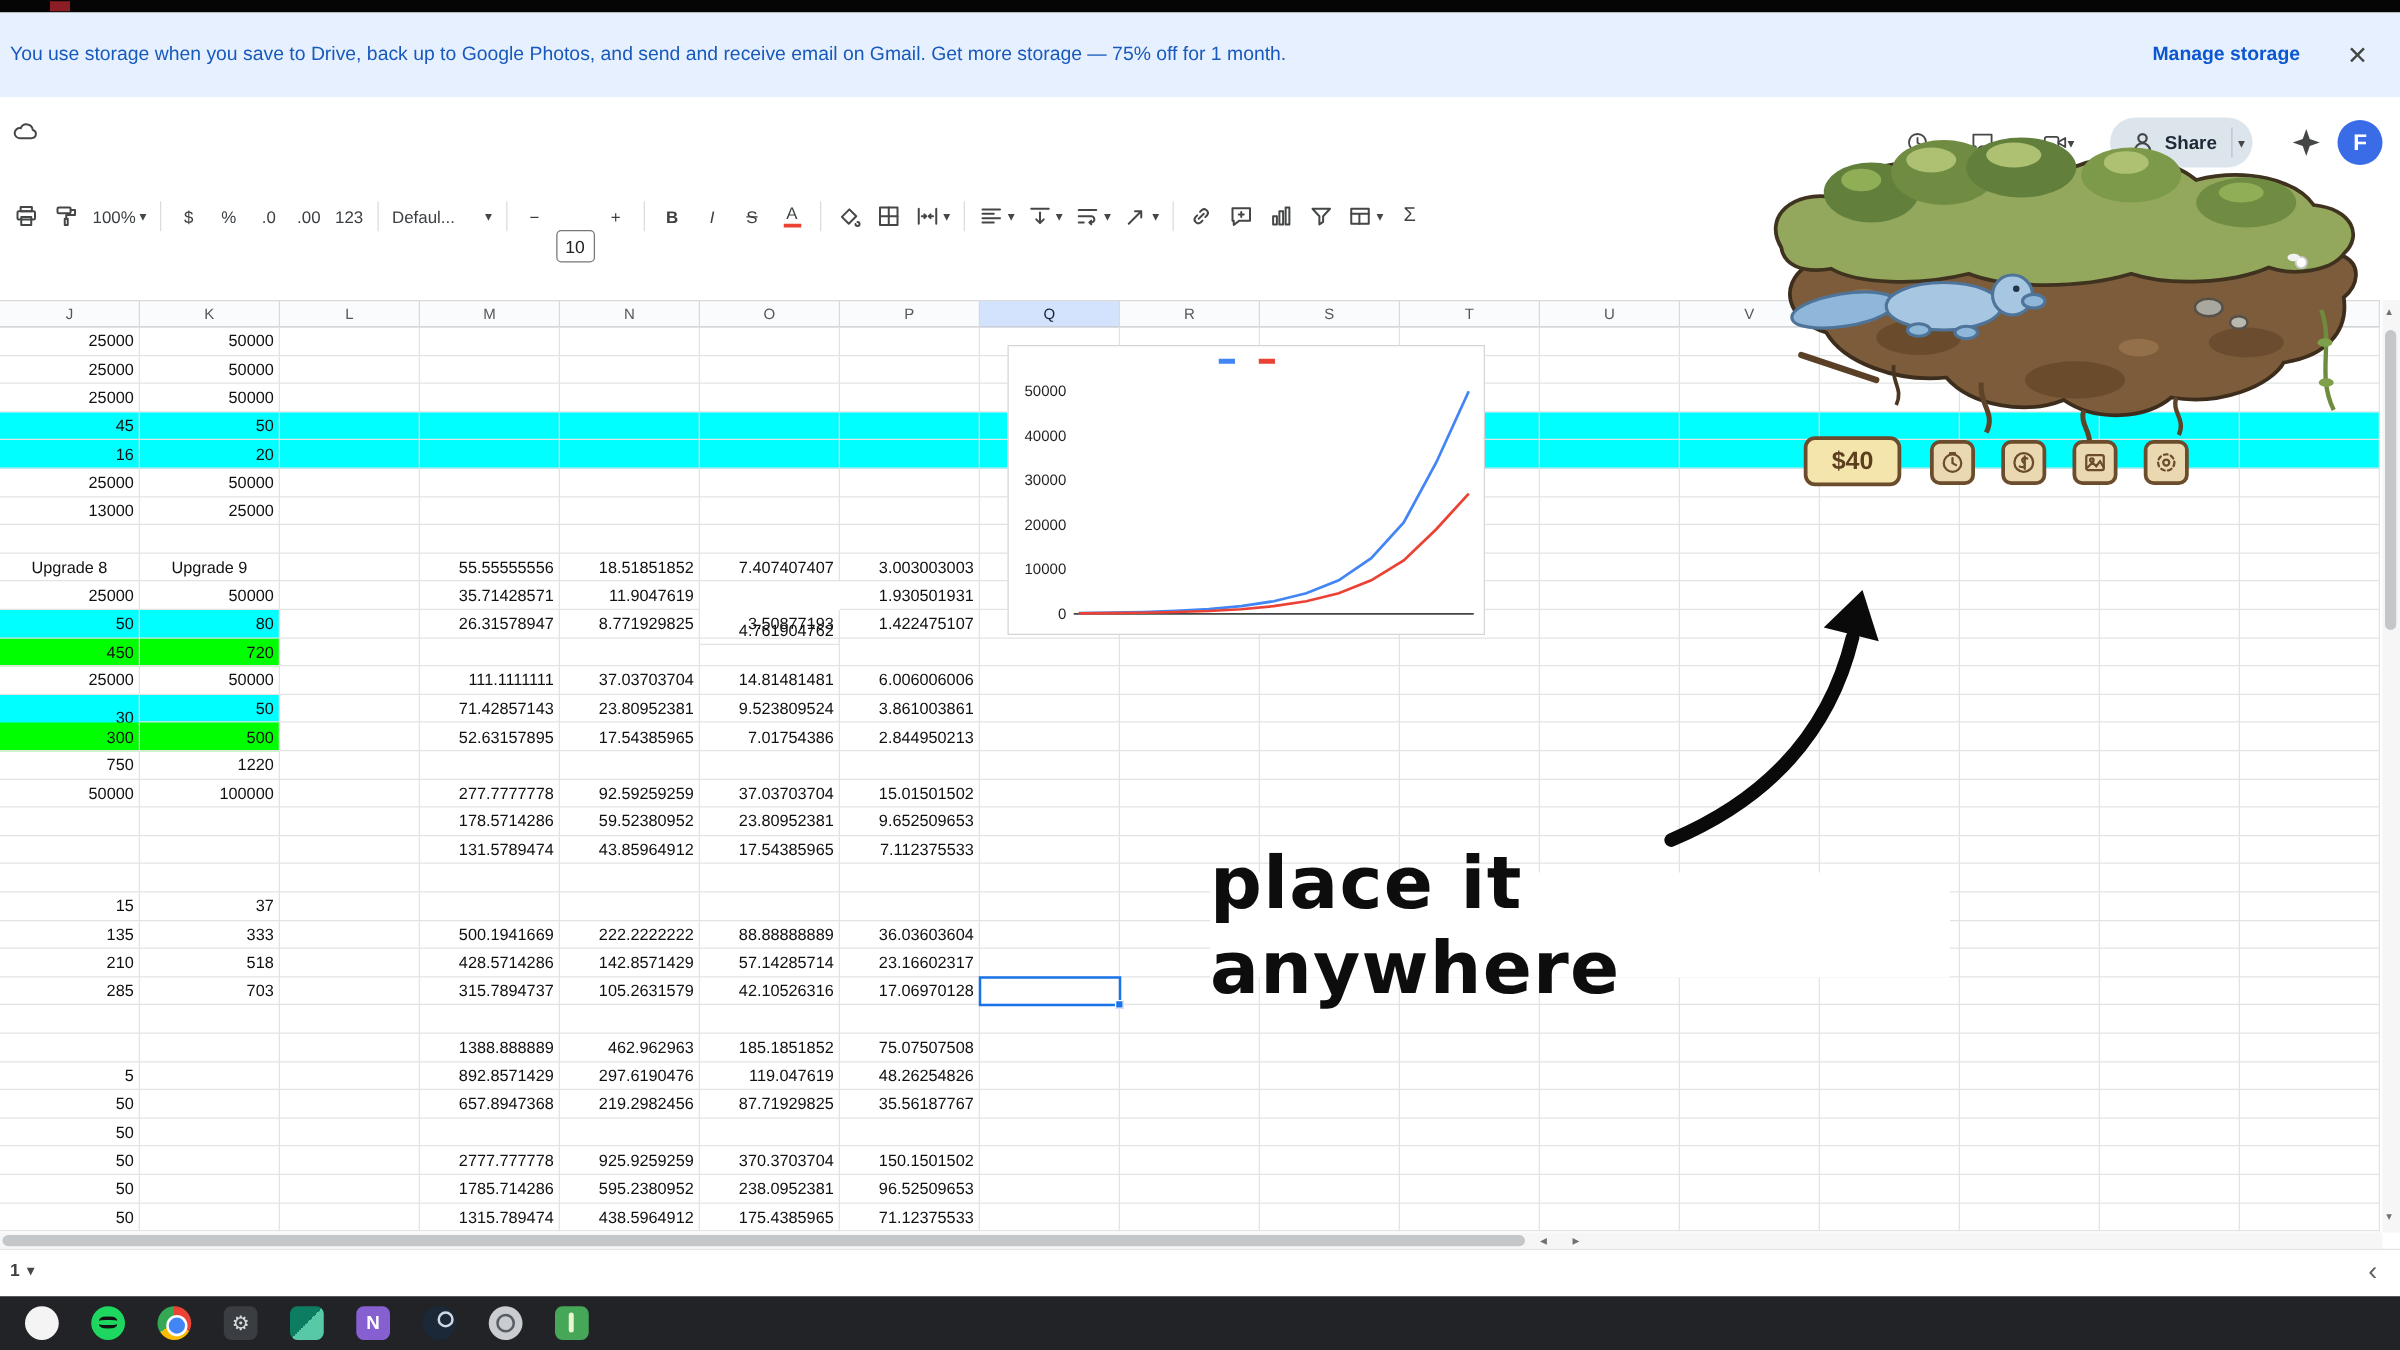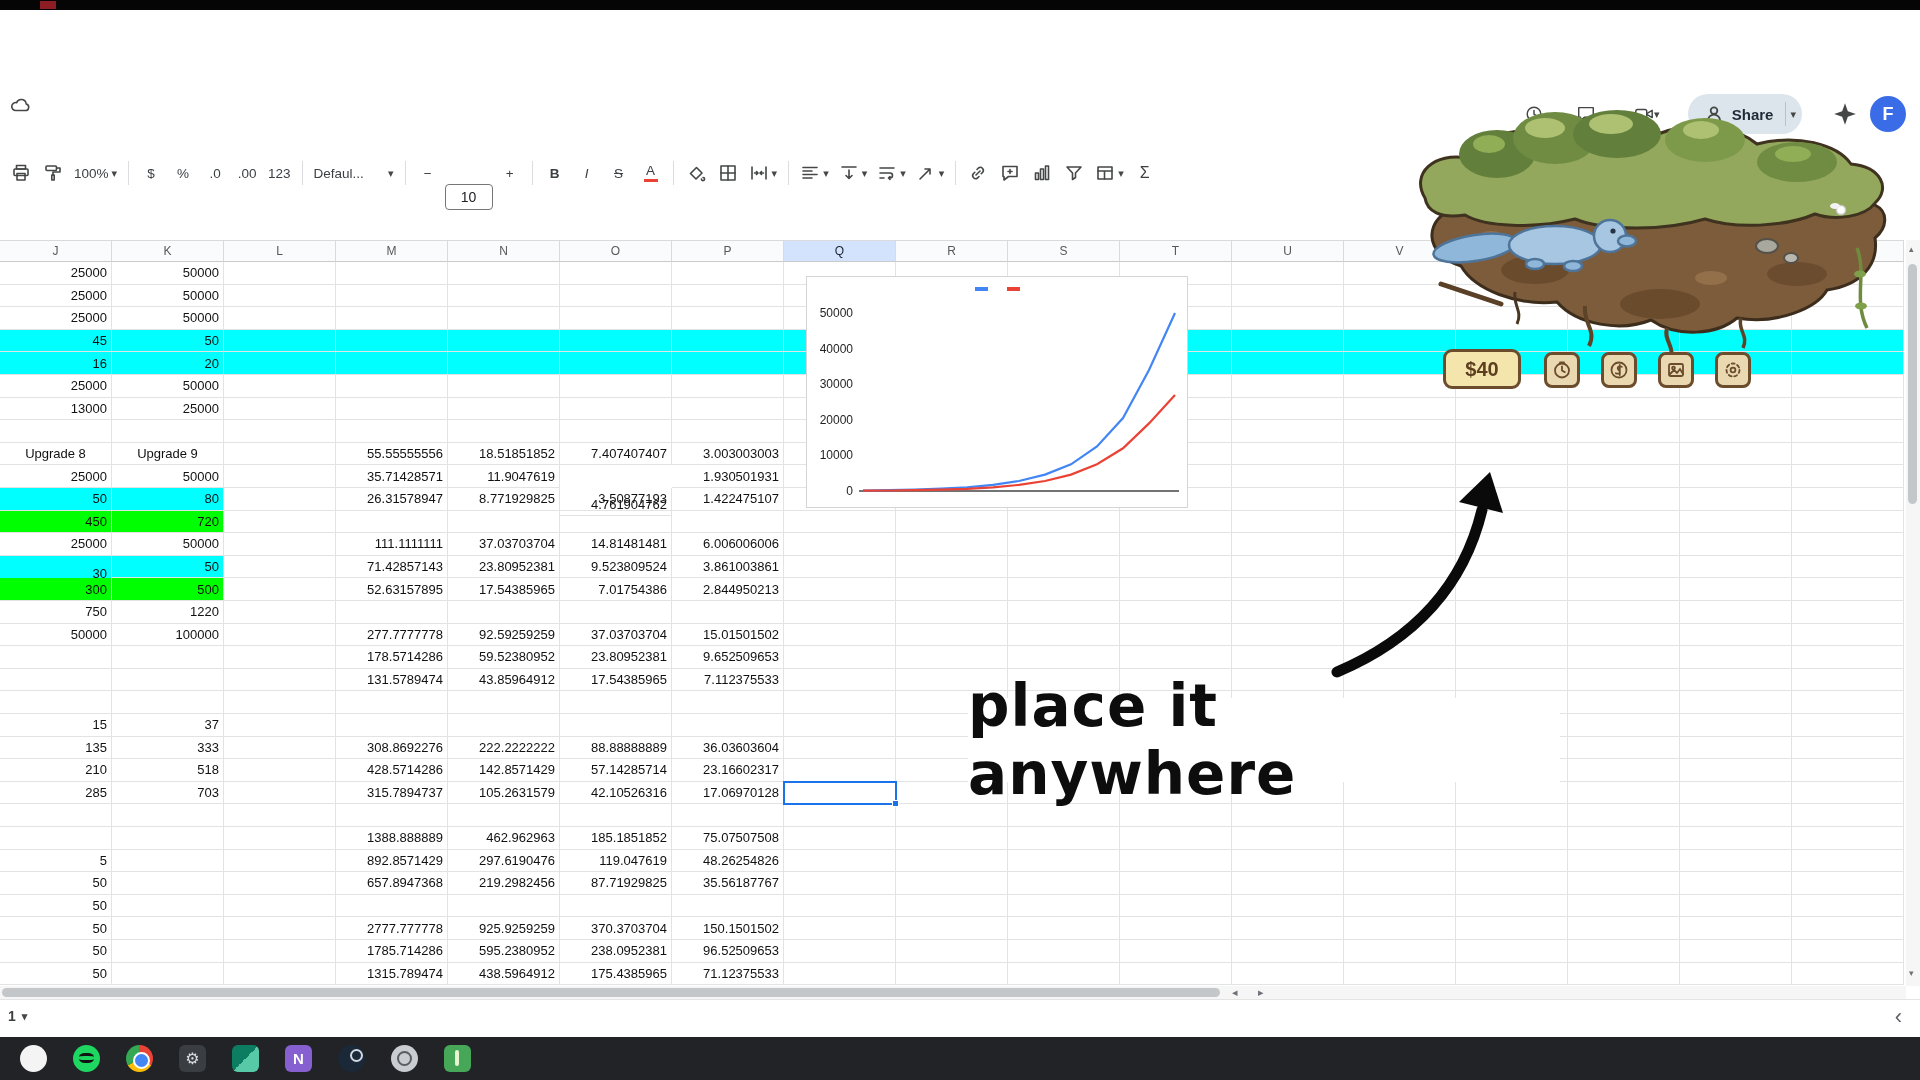--- a/index.html
+++ b/index.html
@@ -37,21 +37,21 @@
 
   
   #toolbar { position:absolute; left:0; top:150px; width:1920px; height:46px; background:#fff;
     display:flex; align-items:center; padding-left:6px; gap:2px; z-index:6; }
   .tbtn { min-width:30px; height:34px; border-radius:4px; display:flex; align-items:center; justify-content:center;
     color:#3c4043; font-size:14px; cursor:pointer; padding:0 4px; gap:3px; }
   .tsep { width:1px; height:24px; background:#dadce0; margin:0 5px; }
   .ic { width:20px; height:20px; }
   .ic * { fill:none; stroke:#444746; stroke-width:1.6; stroke-linecap:round; stroke-linejoin:round; }
   .txtic { font-size:13.5px; color:#3c4043; }
-  #fontsize-box { width:48px; height:26px; border:1px solid #747775; border-radius:4px; display:flex; align-items:center;
+  #fontsize-box { width:31px; height:26px; border:1px solid #747775; border-radius:4px; display:flex; align-items:center;
     justify-content:center; font-size:14px; color:#202124;margin-top:47px; }
   .acol { display:flex; flex-direction:column; align-items:center; line-height:1; }
   .acol .bar { width:14px; height:3px; background:#ea4335; margin-top:1px; }
   #collapse-toolbar { position:absolute; right:28px; top:158px; font-size:14px; color:#444746; cursor:pointer; }
 
   
   #grid { position:absolute; left:0; top:240px; width:1906px; height:746px; background:#fff; overflow:hidden; z-index:1; }
   .colh { position:absolute; top:0; height:22px; background:#fafbfc; border-right:1px solid #d9dadb; border-bottom:1px solid #c9cacc;
     border-top:1px solid #d9dadb; font-size:12px; color:#56585b; display:flex; align-items:center; justify-content:center; cursor:pointer; }
   .colh.sel { background:#d3e3fd; color:#18212e; }
@@ -128,20 +128,25 @@
 </style>
 </head>
 <body>
 
 <div id="screen">
 
   <div id="topstrip">
     <div class="redsq"></div>
   </div>
 
+  <div id="banner">
+    <span class="msg">You use storage when you save to Drive, back up to Google Photos, and send and receive email on Gmail. Get more storage — 75% off for 1 month.</span>
+    <span class="action">Manage storage</span>
+    <span class="close">✕</span>
+  </div>
 
   <div id="menubar">
     <svg id="cloud-icon" class="ic" viewBox="0 0 20 20" width="24" height="24">
       <path d="M6 14.5a4 4 0 1 1 .6-7.9A5 5 0 0 1 16.2 8a3.3 3.3 0 0 1-.7 6.5z"></path>
     </svg>
     <div id="mright">
       <div class="mbtn">
         <svg class="ic" viewBox="0 0 22 22" width="24" height="24">
           <circle cx="11" cy="11" r="7.5"></circle>
             <path d="M11 7v4.2l3 1.8"></path>
@@ -696,21 +701,21 @@
         <div class="cell" style="left: 1120px; top: 474px; width: 112px; height: 22.6px;"></div>
         <div class="cell" style="left: 1232px; top: 474px; width: 112px; height: 22.6px;"></div>
         <div class="cell" style="left: 1344px; top: 474px; width: 112px; height: 22.6px;"></div>
         <div class="cell" style="left: 1456px; top: 474px; width: 112px; height: 22.6px;"></div>
         <div class="cell" style="left: 1568px; top: 474px; width: 112px; height: 22.6px;"></div>
         <div class="cell" style="left: 1680px; top: 474px; width: 112px; height: 22.6px;"></div>
         <div class="cell" style="left: 1792px; top: 474px; width: 112px; height: 22.6px;"></div>
         <div class="cell" style="left: 0px; top: 496.6px; width: 112px; height: 22.6px;">135</div>
         <div class="cell" style="left: 112px; top: 496.6px; width: 112px; height: 22.6px;">333</div>
         <div class="cell" style="left: 224px; top: 496.6px; width: 112px; height: 22.6px;"></div>
-        <div class="cell" style="left: 336px; top: 496.6px; width: 112px; height: 22.6px;">308.8692276</div>
+        <div class="cell" style="left: 336px; top: 496.6px; width: 112px; height: 22.6px;">500.1941669</div>
         <div class="cell" style="left: 448px; top: 496.6px; width: 112px; height: 22.6px;">222.2222222</div>
         <div class="cell" style="left: 560px; top: 496.6px; width: 112px; height: 22.6px;">88.88888889</div>
         <div class="cell" style="left: 672px; top: 496.6px; width: 112px; height: 22.6px;">36.03603604</div>
         <div class="cell" style="left: 784px; top: 496.6px; width: 112px; height: 22.6px;"></div>
         <div class="cell" style="left: 896px; top: 496.6px; width: 112px; height: 22.6px;"></div>
         <div class="cell" style="left: 1008px; top: 496.6px; width: 112px; height: 22.6px;"></div>
         <div class="cell" style="left: 1120px; top: 496.6px; width: 112px; height: 22.6px;"></div>
         <div class="cell" style="left: 1232px; top: 496.6px; width: 112px; height: 22.6px;"></div>
         <div class="cell" style="left: 1344px; top: 496.6px; width: 112px; height: 22.6px;"></div>
         <div class="cell" style="left: 1456px; top: 496.6px; width: 112px; height: 22.6px;"></div>

